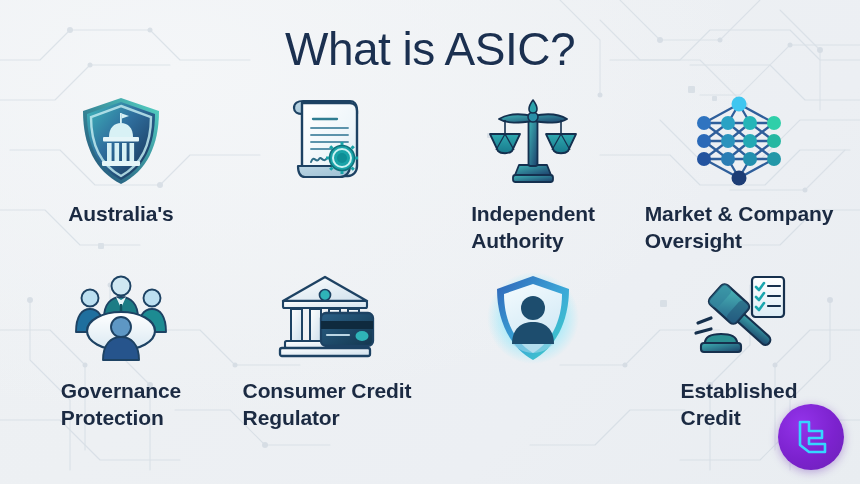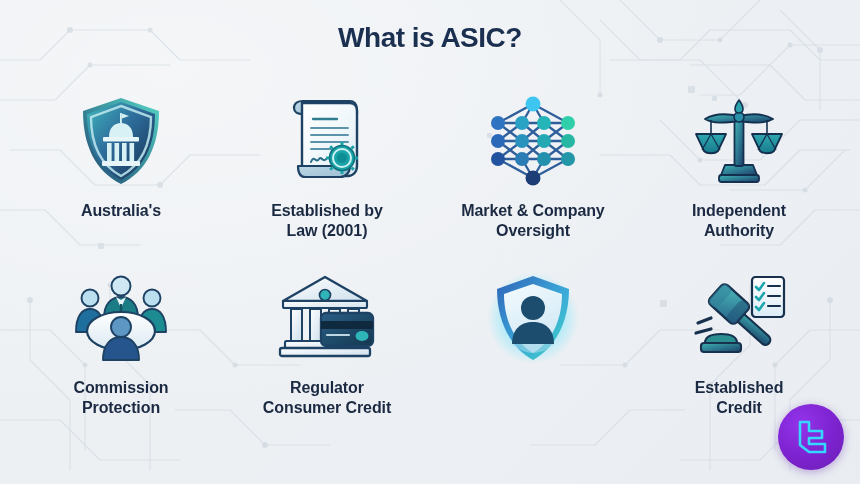--- a/index.html
+++ b/index.html
@@ -27,22 +27,22 @@
 
   
   .title-wrap {
     position: absolute;
     top: 22px; left: 0; right: 0;
     text-align: center;
     z-index: 5;
   }
   .title {
     display: inline-block;
-    font-size: 28px;
-    font-weight: bold;
+    font-size: 46px;
+    font-weight: normal;
     letter-spacing: -0.5px;
     color: #1b3050;
     text-shadow: 0 1px 0 rgba(255,255,255,0.6);
   }
 
   
   .grid {
     position: absolute;
     top: 90px; left: 18px;
     width: 824px;
@@ -57,25 +57,25 @@
     align-items: center;
     justify-content: flex-start;
   }
   .icon-box {
     width: 102px; height: 102px;
     display: flex; align-items: center; justify-content: center;
   }
   .icon-box svg { display: block; }
   .cell-label {
     margin-top: 9px;
-    font-size: 16px;
+    font-size: 21px;
     font-weight: bold;
     line-height: 1.28;
     color: #1b2a42;
-    text-align: center;
+    text-align: left;
     max-width: 190px;
     letter-spacing: -0.1px;
   }
 
   
   .brand-logo {
     position: absolute;
     right: 16px; bottom: 14px;
     width: 66px; height: 66px;
     border-radius: 50%;
@@ -243,23 +243,60 @@
               <line x1="0" y1="-13" x2="0" y2="-16"></line>
                 <line x1="0" y1="13" x2="0" y2="16"></line>
               <line x1="-9.5" y1="-9.5" x2="-11.8" y2="-11.8"></line>
                 <line x1="9.5" y1="9.5" x2="11.8" y2="11.8"></line>
               <line x1="9.5" y1="-9.5" x2="11.8" y2="-11.8"></line>
                 <line x1="-9.5" y1="9.5" x2="-11.8" y2="11.8"></line>
             </g>
           </g>
         </svg>
       </div>
+    </div>
+
+    <div class="cell">
+      <div class="icon-box">
+        <svg width="96" height="96" viewBox="0 0 96 96">
+          <defs>
+            <linearGradient id="g-sc" x1="0" y1="0" x2="1" y2="1">
+              <stop offset="0%" stop-color="#3fb6b8"></stop>
+              <stop offset="100%" stop-color="#1c3f6b"></stop>
+            </linearGradient>
+            <linearGradient id="g-pan" x1="0" y1="0" x2="0" y2="1">
+              <stop offset="0%" stop-color="#2fa9b0"></stop>
+              <stop offset="100%" stop-color="#17798c"></stop>
+            </linearGradient>
+          </defs>
+
+          <rect x="28" y="82" width="40" height="7" rx="2.5" fill="url(#g-sc)" stroke="#14304f" stroke-width="1.8"></rect>
+          <path d="M34 72 L62 72 L66 82 L30 82 Z" fill="url(#g-sc)" stroke="#14304f" stroke-width="1.8" stroke-linejoin="round"></path>
+
+          <rect x="43.5" y="27" width="9" height="46" rx="2" fill="url(#g-sc)" stroke="#14304f" stroke-width="1.8"></rect>
+
+          <path d="M14 26 C22 21 34 20 48 23 C62 20 74 21 82 26 C74 31 62 30 48 28 C34 30 22 31 14 26 Z" fill="url(#g-sc)" stroke="#14304f" stroke-width="1.8" stroke-linejoin="round"></path>
+
+          <circle cx="48" cy="24" r="5" fill="#2a8fa8" stroke="#14304f" stroke-width="1.6"></circle>
+          <path d="M48 7 C51 11 52 14 52 16 C52 19 50 20 48 20 C46 20 44 19 44 16 C44 14 45 11 48 7 Z" fill="#2ba2ab" stroke="#14304f" stroke-width="1.6" stroke-linejoin="round"></path>
+
+          <line x1="20" y1="27" x2="20" y2="41" stroke="#14304f" stroke-width="1.6"></line>
+          <path d="M5 41 L35 41 L27 58 C24 61 16 61 13 58 Z" fill="url(#g-pan)" stroke="#14304f" stroke-width="1.8" stroke-linejoin="round"></path>
+          <path d="M20 41 L11 57" stroke="#14304f" stroke-width="1.3" fill="none"></path>
+          <path d="M20 41 L29 57" stroke="#14304f" stroke-width="1.3" fill="none"></path>
+
+          <line x1="76" y1="27" x2="76" y2="41" stroke="#14304f" stroke-width="1.6"></line>
+          <path d="M61 41 L91 41 L83 58 C80 61 72 61 69 58 Z" fill="url(#g-pan)" stroke="#14304f" stroke-width="1.8" stroke-linejoin="round"></path>
+          <path d="M76 41 L67 57" stroke="#14304f" stroke-width="1.3" fill="none"></path>
+          <path d="M76 41 L85 57" stroke="#14304f" stroke-width="1.3" fill="none"></path>
+        </svg>
+      </div>
       <div class="cell-label">
-        <div>Established by</div>
-        <div>Law (2001)</div>
+        <div>Independent</div>
+        <div>Authority</div>
       </div>
     </div>
 
     <div class="cell">
       <div class="icon-box">
         <svg width="98" height="98" viewBox="0 0 98 98">
           <g stroke="#2f5f9b" stroke-width="2.3" fill="none" stroke-linecap="round">
 
             <line x1="49" y1="12" x2="14" y2="31"></line>
               <line x1="49" y1="12" x2="38" y2="31"></line>
@@ -314,61 +351,20 @@
         </svg>
       </div>
       <div class="cell-label">
         <div>Market &amp; Company</div>
         <div>Oversight</div>
       </div>
     </div>
 
     <div class="cell">
       <div class="icon-box">
-        <svg width="96" height="96" viewBox="0 0 96 96">
-          <defs>
-            <linearGradient id="g-sc" x1="0" y1="0" x2="1" y2="1">
-              <stop offset="0%" stop-color="#3fb6b8"></stop>
-              <stop offset="100%" stop-color="#1c3f6b"></stop>
-            </linearGradient>
-            <linearGradient id="g-pan" x1="0" y1="0" x2="0" y2="1">
-              <stop offset="0%" stop-color="#2fa9b0"></stop>
-              <stop offset="100%" stop-color="#17798c"></stop>
-            </linearGradient>
-          </defs>
-
-          <rect x="28" y="82" width="40" height="7" rx="2.5" fill="url(#g-sc)" stroke="#14304f" stroke-width="1.8"></rect>
-          <path d="M34 72 L62 72 L66 82 L30 82 Z" fill="url(#g-sc)" stroke="#14304f" stroke-width="1.8" stroke-linejoin="round"></path>
-
-          <rect x="43.5" y="27" width="9" height="46" rx="2" fill="url(#g-sc)" stroke="#14304f" stroke-width="1.8"></rect>
-
-          <path d="M14 26 C22 21 34 20 48 23 C62 20 74 21 82 26 C74 31 62 30 48 28 C34 30 22 31 14 26 Z" fill="url(#g-sc)" stroke="#14304f" stroke-width="1.8" stroke-linejoin="round"></path>
-
-          <circle cx="48" cy="24" r="5" fill="#2a8fa8" stroke="#14304f" stroke-width="1.6"></circle>
-          <path d="M48 7 C51 11 52 14 52 16 C52 19 50 20 48 20 C46 20 44 19 44 16 C44 14 45 11 48 7 Z" fill="#2ba2ab" stroke="#14304f" stroke-width="1.6" stroke-linejoin="round"></path>
-
-          <line x1="20" y1="27" x2="20" y2="41" stroke="#14304f" stroke-width="1.6"></line>
-          <path d="M5 41 L35 41 L27 58 C24 61 16 61 13 58 Z" fill="url(#g-pan)" stroke="#14304f" stroke-width="1.8" stroke-linejoin="round"></path>
-          <path d="M20 41 L11 57" stroke="#14304f" stroke-width="1.3" fill="none"></path>
-          <path d="M20 41 L29 57" stroke="#14304f" stroke-width="1.3" fill="none"></path>
-
-          <line x1="76" y1="27" x2="76" y2="41" stroke="#14304f" stroke-width="1.6"></line>
-          <path d="M61 41 L91 41 L83 58 C80 61 72 61 69 58 Z" fill="url(#g-pan)" stroke="#14304f" stroke-width="1.8" stroke-linejoin="round"></path>
-          <path d="M76 41 L67 57" stroke="#14304f" stroke-width="1.3" fill="none"></path>
-          <path d="M76 41 L85 57" stroke="#14304f" stroke-width="1.3" fill="none"></path>
-        </svg>
-      </div>
-      <div class="cell-label">
-        <div>Independent</div>
-        <div>Authority</div>
-      </div>
-    </div>
-
-    <div class="cell">
-      <div class="icon-box">
         <svg width="100" height="96" viewBox="0 0 100 96">
           <defs>
             <linearGradient id="g-table" x1="0" y1="0" x2="0" y2="1">
               <stop offset="0%" stop-color="#ffffff"></stop>
               <stop offset="100%" stop-color="#dae9f2"></stop>
             </linearGradient>
           </defs>
 
           <circle cx="50" cy="16" r="9.5" fill="#cfe7f2" stroke="#1d4263" stroke-width="1.9"></circle>
           <path d="M33 48 C33 34 40 27 50 27 C60 27 67 34 67 48 Z" fill="#1c7c85" stroke="#1d4263" stroke-width="1.9" stroke-linejoin="round"></path>
@@ -383,21 +379,21 @@
           <path d="M67 62 C67 46 73 39 81 39 C89 39 95 46 95 62 Z" fill="#1d8b92" stroke="#1d4263" stroke-width="1.9" stroke-linejoin="round"></path>
           <path d="M76 50 C68 50 60 53 56 57 L60 63 C66 59 72 58 76 58 Z" fill="#1d8b92" stroke="#1d4263" stroke-width="1.8" stroke-linejoin="round"></path>
 
           <ellipse cx="50" cy="61" rx="34" ry="19" fill="url(#g-table)" stroke="#1d4263" stroke-width="2.2"></ellipse>
 
           <circle cx="50" cy="57" r="10" fill="#5e97c4" stroke="#1d4263" stroke-width="1.9"></circle>
           <path d="M32 90 C32 74 40 67 50 67 C60 67 68 74 68 90 Z" fill="#26548c" stroke="#1d4263" stroke-width="1.9" stroke-linejoin="round"></path>
         </svg>
       </div>
       <div class="cell-label">
-        <div>Commission</div>
+        <div>Governance</div>
         <div>Protection</div>
       </div>
     </div>
 
     <div class="cell">
       <div class="icon-box">
         <svg width="100" height="94" viewBox="0 0 100 94">
           <defs>
             <linearGradient id="g-bank" x1="0" y1="0" x2="1" y2="1">
               <stop offset="0%" stop-color="#ffffff"></stop>
@@ -422,22 +418,22 @@
           <rect x="8" y="70" width="80" height="7" rx="1.5" fill="url(#g-bank)" stroke="#1d4263" stroke-width="2.1"></rect>
           <rect x="3" y="77" width="90" height="8" rx="2" fill="url(#g-bank)" stroke="#1d4263" stroke-width="2.3"></rect>
 
           <rect x="44" y="42" width="52" height="33" rx="5" fill="url(#g-card)" stroke="#1d4263" stroke-width="2.3"></rect>
           <rect x="44" y="50" width="52" height="8" fill="#0f2a3e"></rect>
           <line x1="50" y1="64" x2="72" y2="64" stroke="#bcd6e4" stroke-width="2.2" stroke-linecap="round"></line>
           <ellipse cx="85" cy="65" rx="6.5" ry="5" fill="#2fb4b8"></ellipse>
         </svg>
       </div>
       <div class="cell-label">
+        <div>Consumer Credit</div>
         <div>Regulator</div>
-        <div>Consumer Credit</div>
       </div>
     </div>
 
     <div class="cell">
       <div class="icon-box">
         <svg width="96" height="96" viewBox="0 0 96 96">
           <defs>
             <linearGradient id="g-sh2" x1="0" y1="0" x2="1" y2="1">
               <stop offset="0%" stop-color="#2f63b8"></stop>
               <stop offset="55%" stop-color="#3ba8d8"></stop>

